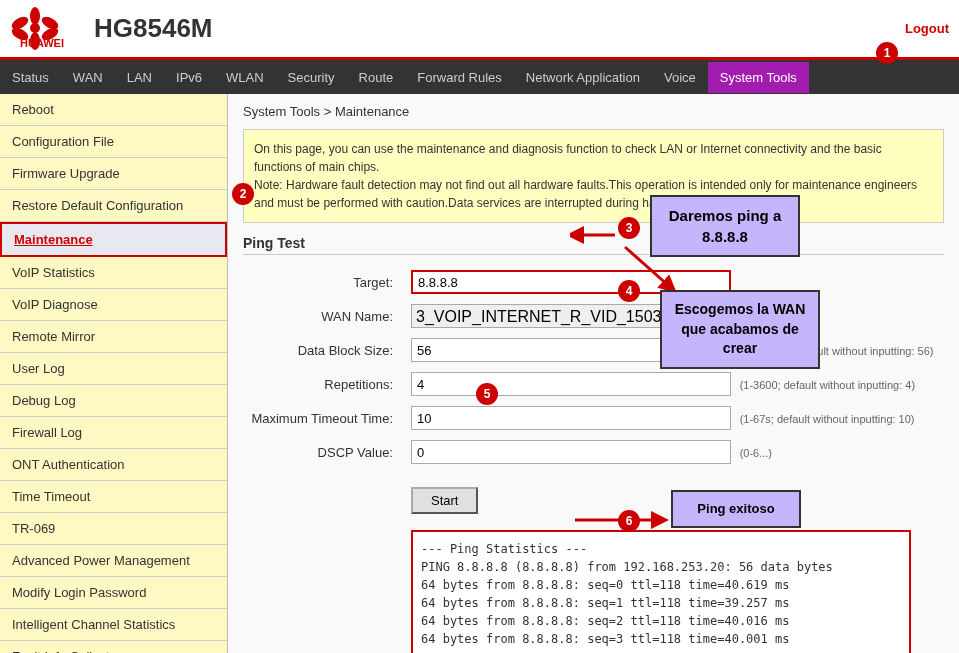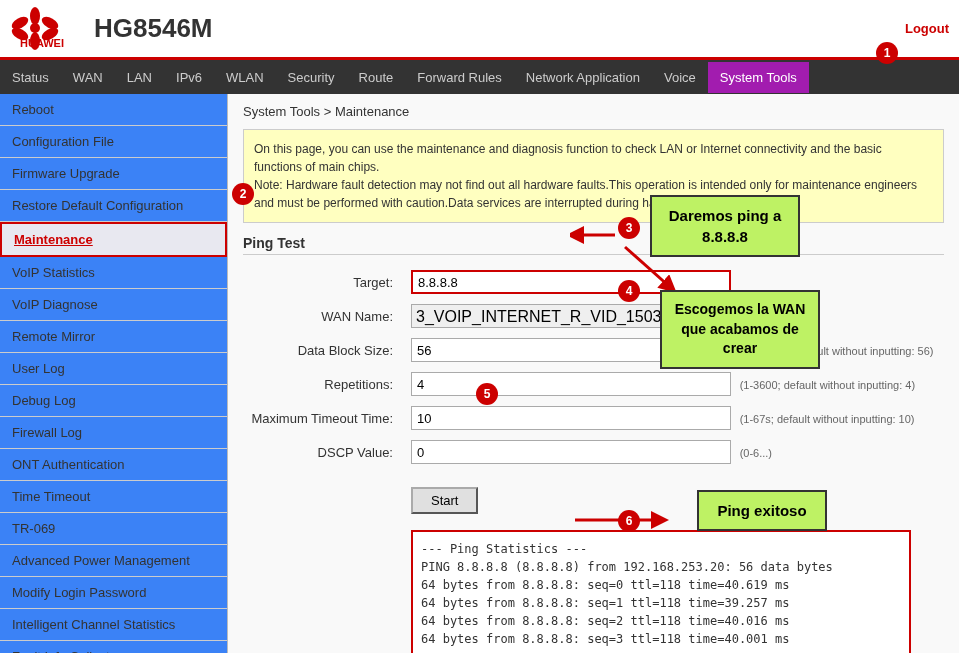--- a/index.html
+++ b/index.html
@@ -13,21 +13,21 @@
     
     #navbar { background: #333; display: flex; align-items: center; padding: 0; height: 34px; }
     .nav-item { color: #ccc; padding: 8px 12px; cursor: pointer; font-size: 13px; white-space: nowrap; }
     .nav-item.active { background: #a21caf; color: #fff; }
 
     
     #main-layout { display: flex; min-height: 580px; }
 
     
     #sidebar { width: 228px; background: #dde; border-right: 1px solid #bbb; flex-shrink: 0; }
-    .sidebar-item { padding: 8px 12px; border-bottom: 1px solid #ccc; background: #3b82f6; color: #333; cursor: pointer; font-size: 13px; }
+    .sidebar-item { padding: 8px 12px; border-bottom: 1px solid #ccc; background: #fef9c3; color: #333; cursor: pointer; font-size: 13px; }
     .sidebar-item.active { background: #e8e8f0; color: #c00; border: 2px solid #c00; font-weight: bold; text-decoration: underline; }
 
     
     #content { flex: 1; padding: 10px 15px; background: #f9f9f9; }
     #breadcrumb { font-size: 13px; color: #333; margin-bottom: 10px; }
 
     
     #info-box { background: #ffffc0; border: 1px solid #ccc; padding: 10px; margin-bottom: 12px; font-size: 12px; line-height: 1.5; color: #333; }
 
     
@@ -45,21 +45,21 @@
     
     #start-btn { background: #e0e0e0; border: 2px outset #aaa; padding: 4px 18px; font-size: 13px; cursor: pointer; margin: 8px 0 8px 168px; }
 
     
     #ping-output { border: 2px solid #c00; background: #fff; padding: 8px; font-size: 12px; font-family: monospace; min-height: 120px; color: #333; margin: 8px 0 8px 168px; width: 500px; line-height: 1.5; }
 
     
     #page-wrapper { position: relative; width: 959px; min-height: 653px; overflow: hidden; }
 
     
-    .ann-box { position: absolute; background: #bef264; border: 2px solid #333; padding: 8px 12px; font-size: 14px; font-weight: bold; text-align: center; line-height: 1.4; z-index: 30; }
+    .ann-box { position: absolute; background: #c4b5fd; border: 2px solid #333; padding: 8px 12px; font-size: 14px; font-weight: bold; text-align: center; line-height: 1.4; z-index: 30; }
     .badge { position: absolute; width: 22px; height: 22px; border-radius: 50%; background: #c00; color: #fff; font-weight: bold; font-size: 12px; display: flex; align-items: center; justify-content: center; z-index: 30; }
 
     
   </style>
 </head>
 <body>
 
 <div id="page-wrapper">
 
   <div id="header">
@@ -232,21 +232,21 @@
     <span>Daremos ping
 a 8.8.8.8</span>
   </div>
 
   <div class="ann-box" style="top:290px; left:660px; width:160px; font-size:14px;">
     <span>Escogemos la WAN
 que acabamos de
 crear</span>
   </div>
 
-  <div class="ann-box" style="top:490px; left:697px; width:130px; font-size:15px;">
+  <div class="ann-box" style="top:490px; left:671px; width:130px; font-size:13px;">
     <span>Ping exitoso</span>
   </div>
 
   <svg style="position:absolute; top:225px; left:570px; z-index:25;" width="50" height="20">
     <line x1="45" y1="10" x2="5" y2="10" stroke="#c00" stroke-width="3" marker-end="url(#arr)"></line>
     <defs>
         <marker id="arr" markerWidth="6" markerHeight="6" refX="3" refY="3" orient="auto">
           <path d="M0,0 L6,3 L0,6 Z" fill="#c00"></path>
         </marker>
       </defs>

